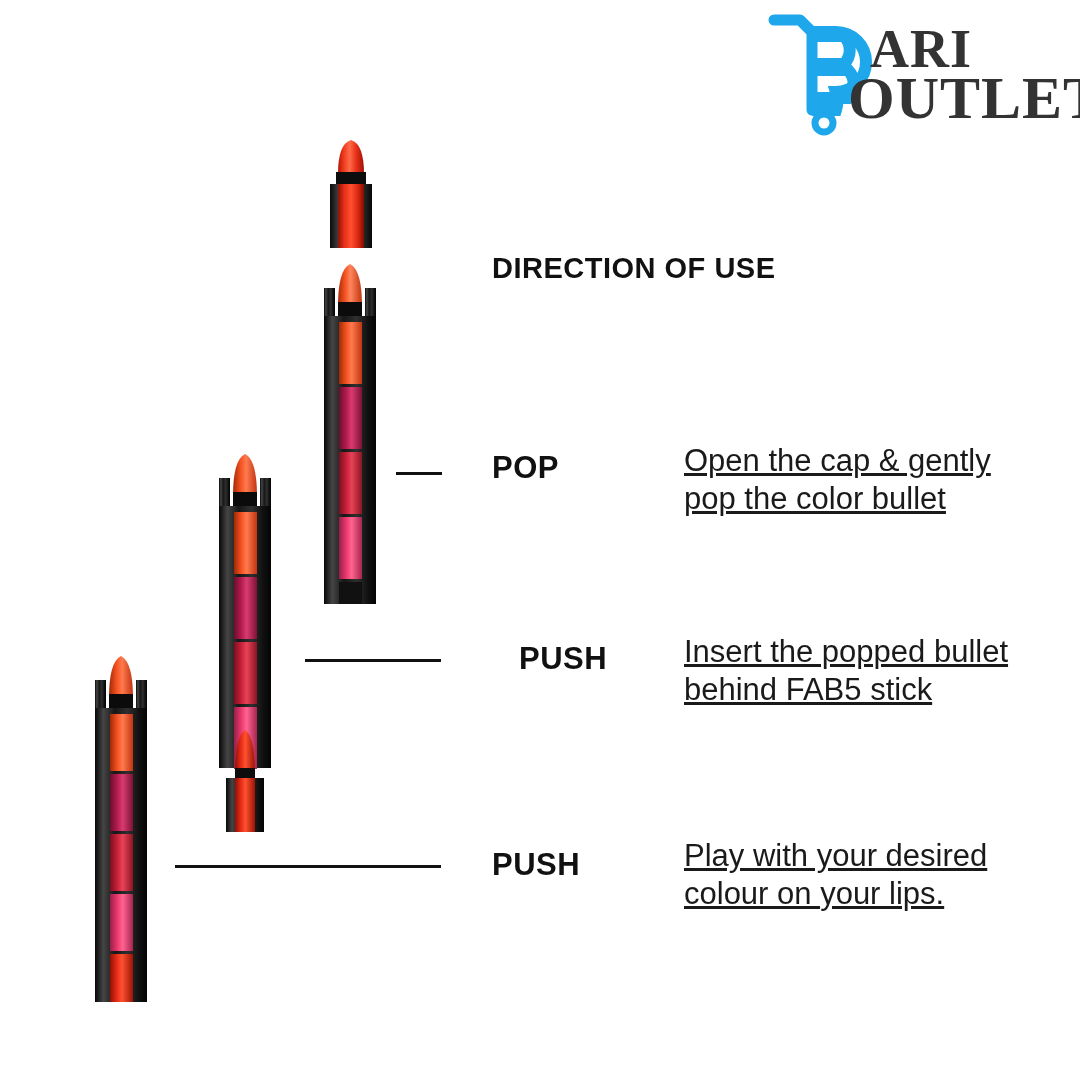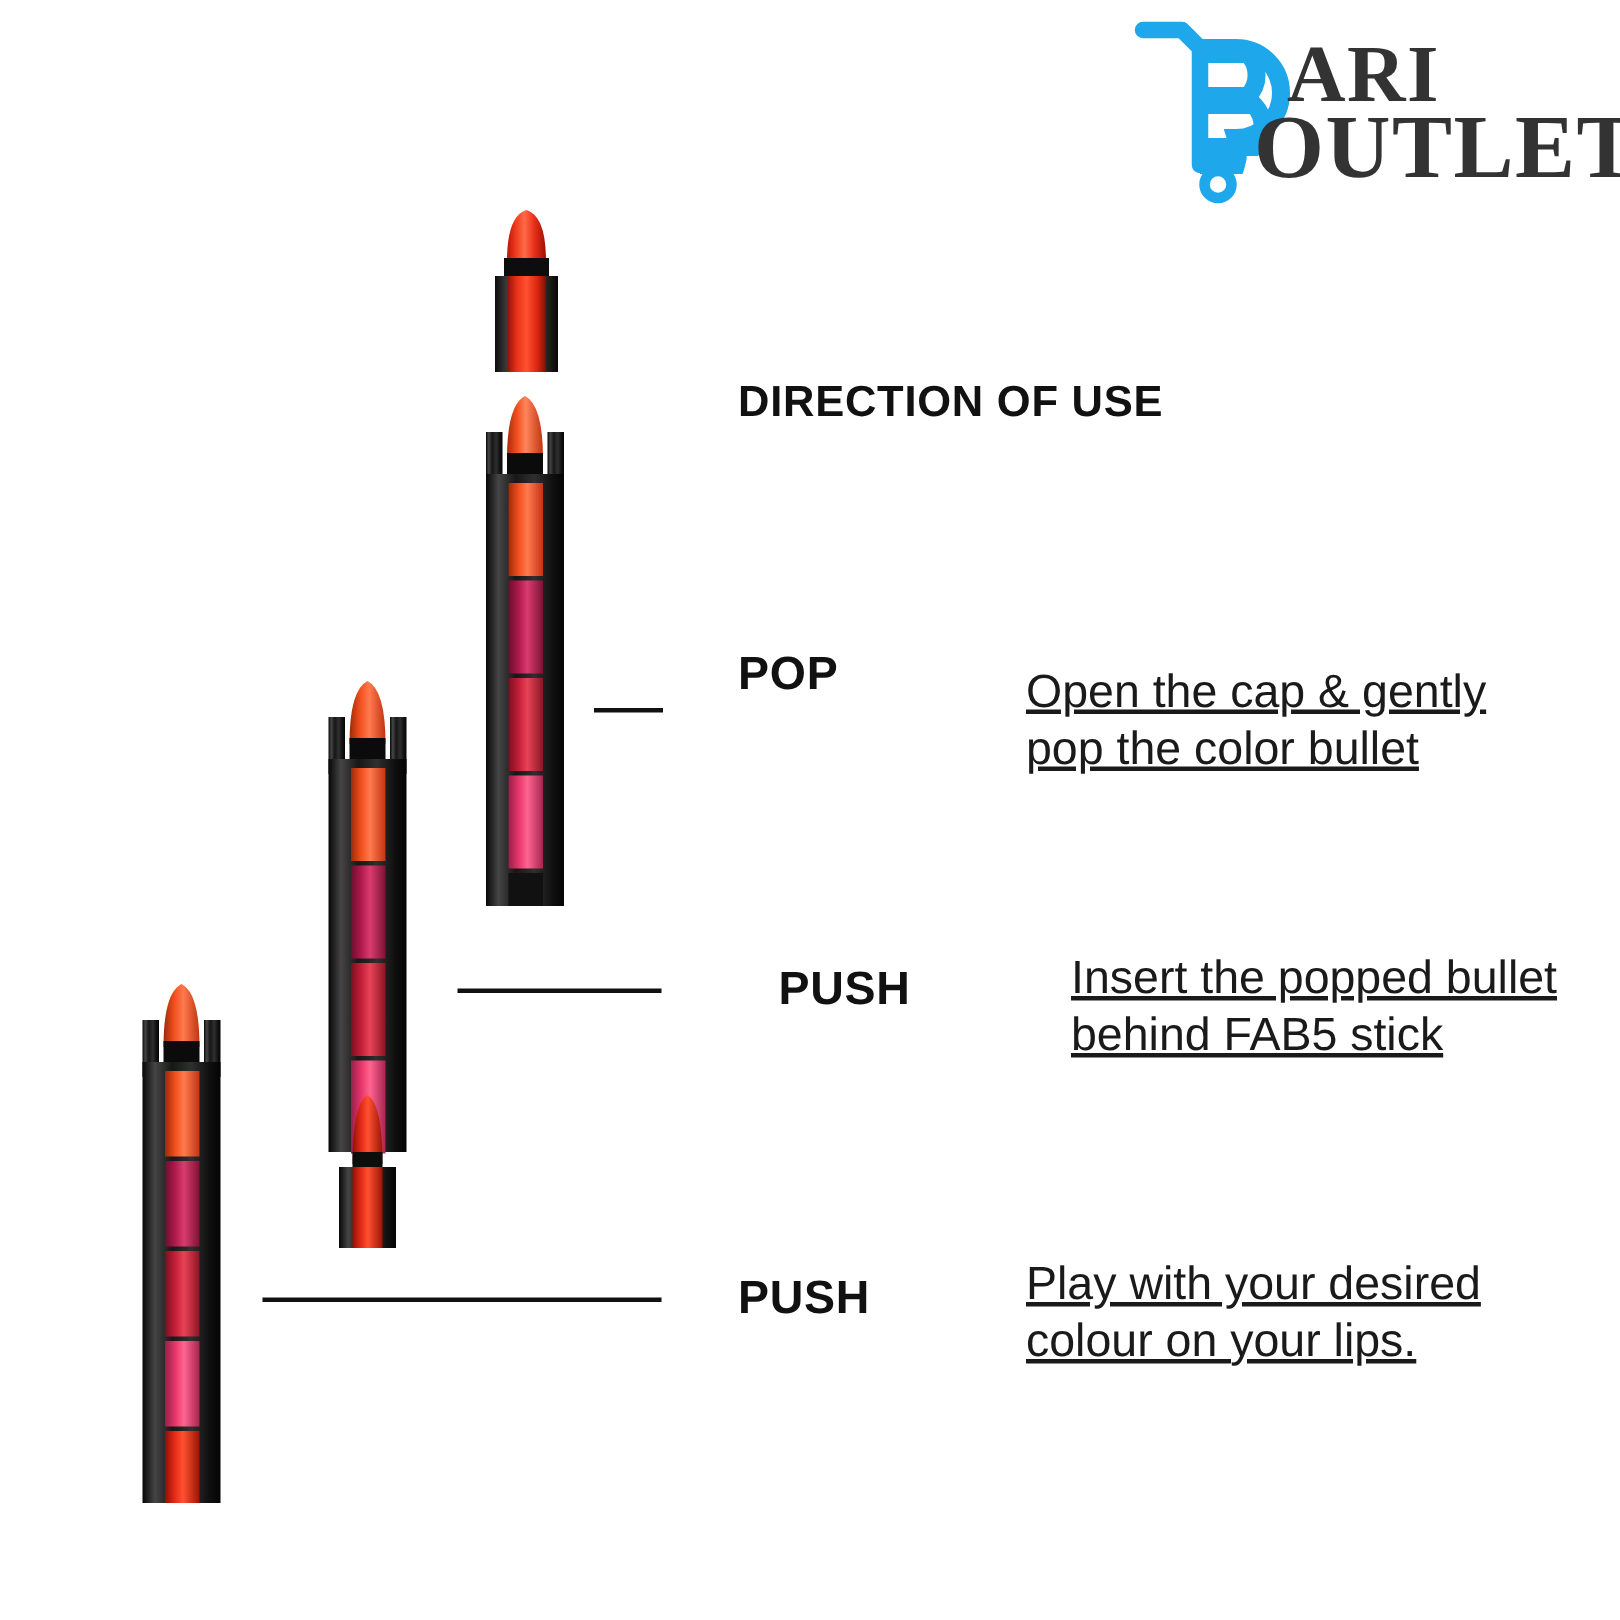--- a/index.html
+++ b/index.html
@@ -6,21 +6,21 @@
   body{
     width:1080px;height:1080px;
     background:#ffffff;
     font-family:"Liberation Sans", sans-serif;
     overflow:hidden;
     position:relative;
   }
   .stage{position:absolute;inset:0;}
 
   
-  .logo{position:absolute;top:6px;right:26px;width:300px;height:130px;}
+  .logo{position:absolute;top:6px;right:14px;width:300px;height:130px;}
   .logo svg{width:100%;height:100%;display:block;}
   .logo-word{
     position:absolute;
     font-family:"Liberation Serif", serif;
     font-weight:bold;
     color:#333333;
     letter-spacing:1px;
     line-height:1;
     white-space:nowrap;
   }
@@ -41,26 +41,26 @@
     position:absolute;font-size:31px;font-weight:bold;color:#111;
     letter-spacing:0.5px;white-space:nowrap;
   }
   .step-desc{
     position:absolute;left:684px;font-size:31px;color:#1a1a1a;
     line-height:1.21;font-weight:300;width:345px;text-decoration:underline;
   }
 
   
   .row-pop .step-line{left:396px;top:472px;width:46px;}
-  .row-pop .step-label{left:492px;top:431px;text-align:center;}
+  .row-pop .step-label{left:492px;top:450px;text-align:center;}
   .row-pop .step-desc{top:442px;}
   
   .row-push .step-line{left:305px;top:659px;width:136px;}
   .row-push .step-label{left:519px;top:641px;}
-  .row-push .step-desc{top:633px;margin-left:30px;}
+  .row-push .step-desc{top:633px;}
   
   .row-play .step-line{left:175px;top:865px;width:266px;}
   .row-play .step-label{left:492px;top:847px;}
   .row-play .step-desc{top:837px;}
 
   
   .product{position:absolute;}
   .product svg{display:block;}
 </style>
 </head>

